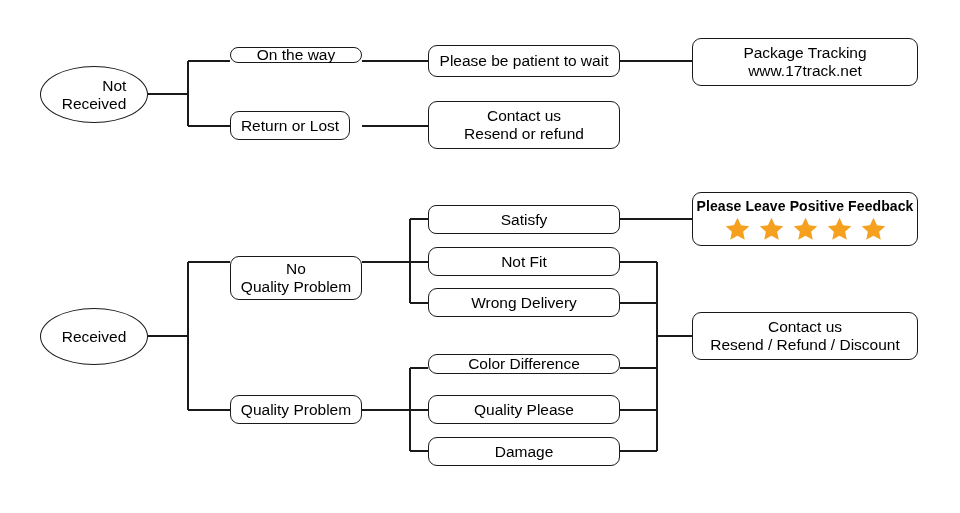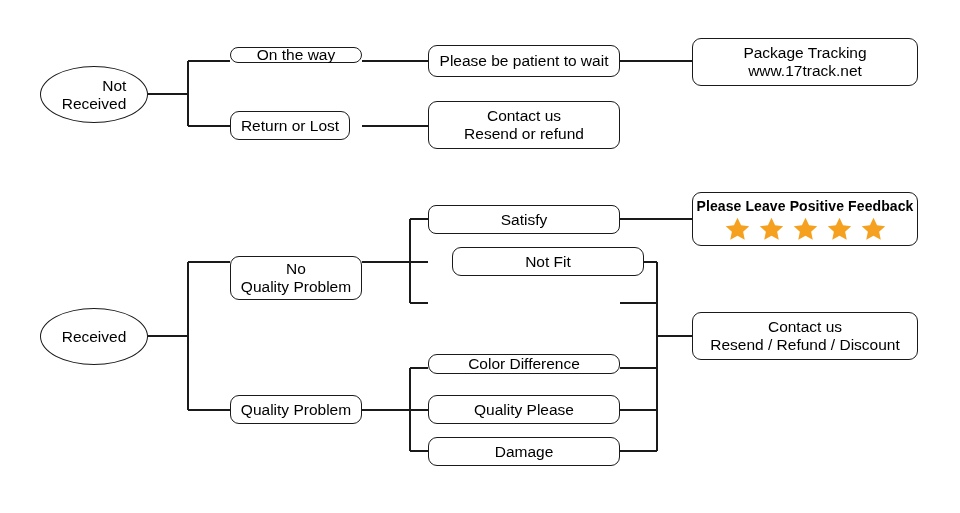--- a/index.html
+++ b/index.html
@@ -142,22 +142,23 @@
 
   <div class="node ellipse lbl-16" style="left:40px; top:308px; width:108px; height:57px;">Received</div>
 
   <div class="node rounded lbl-16" style="left:230px; top:240px; width:132px; height:44px;margin-top:16px;">No
 Quality Problem</div>
 
   <div class="node rounded lbl-16" style="left:230px; top:395px; width:132px; height:29px;">Quality Problem</div>
 
   <div class="node rounded lbl-16" style="left:428px; top:205px; width:192px; height:29px;border-radius:8px;">Satisfy</div>
 
-  <div class="node rounded lbl-16" style="left:428px; top:247px; width:192px; height:29px;margin-left:24px;">Not Fit</div>
+  <div class="node rounded lbl-16" style="left:428px; top:247px; width:192px; height:29px;">Not Fit</div>
 
+  <div class="node rounded lbl-16" style="left:428px; top:288px; width:192px; height:29px;">Wrong Delivery</div>
 
   <div class="node rounded lbl-16" style="left:428px; top:354px; width:192px; height:20px;">Color Difference</div>
 
   <div class="node rounded lbl-16" style="left:428px; top:395px; width:192px; height:29px;">Quality Please</div>
 
   <div class="node rounded lbl-16" style="left:428px; top:437px; width:192px; height:29px;">Damage</div>
 
   <div class="feedback-box" style="left:692px; top:192px; width:226px; height:54px;">
     <span class="feedback-text">Please Leave Positive Feedback</span>
     <span class="stars">

